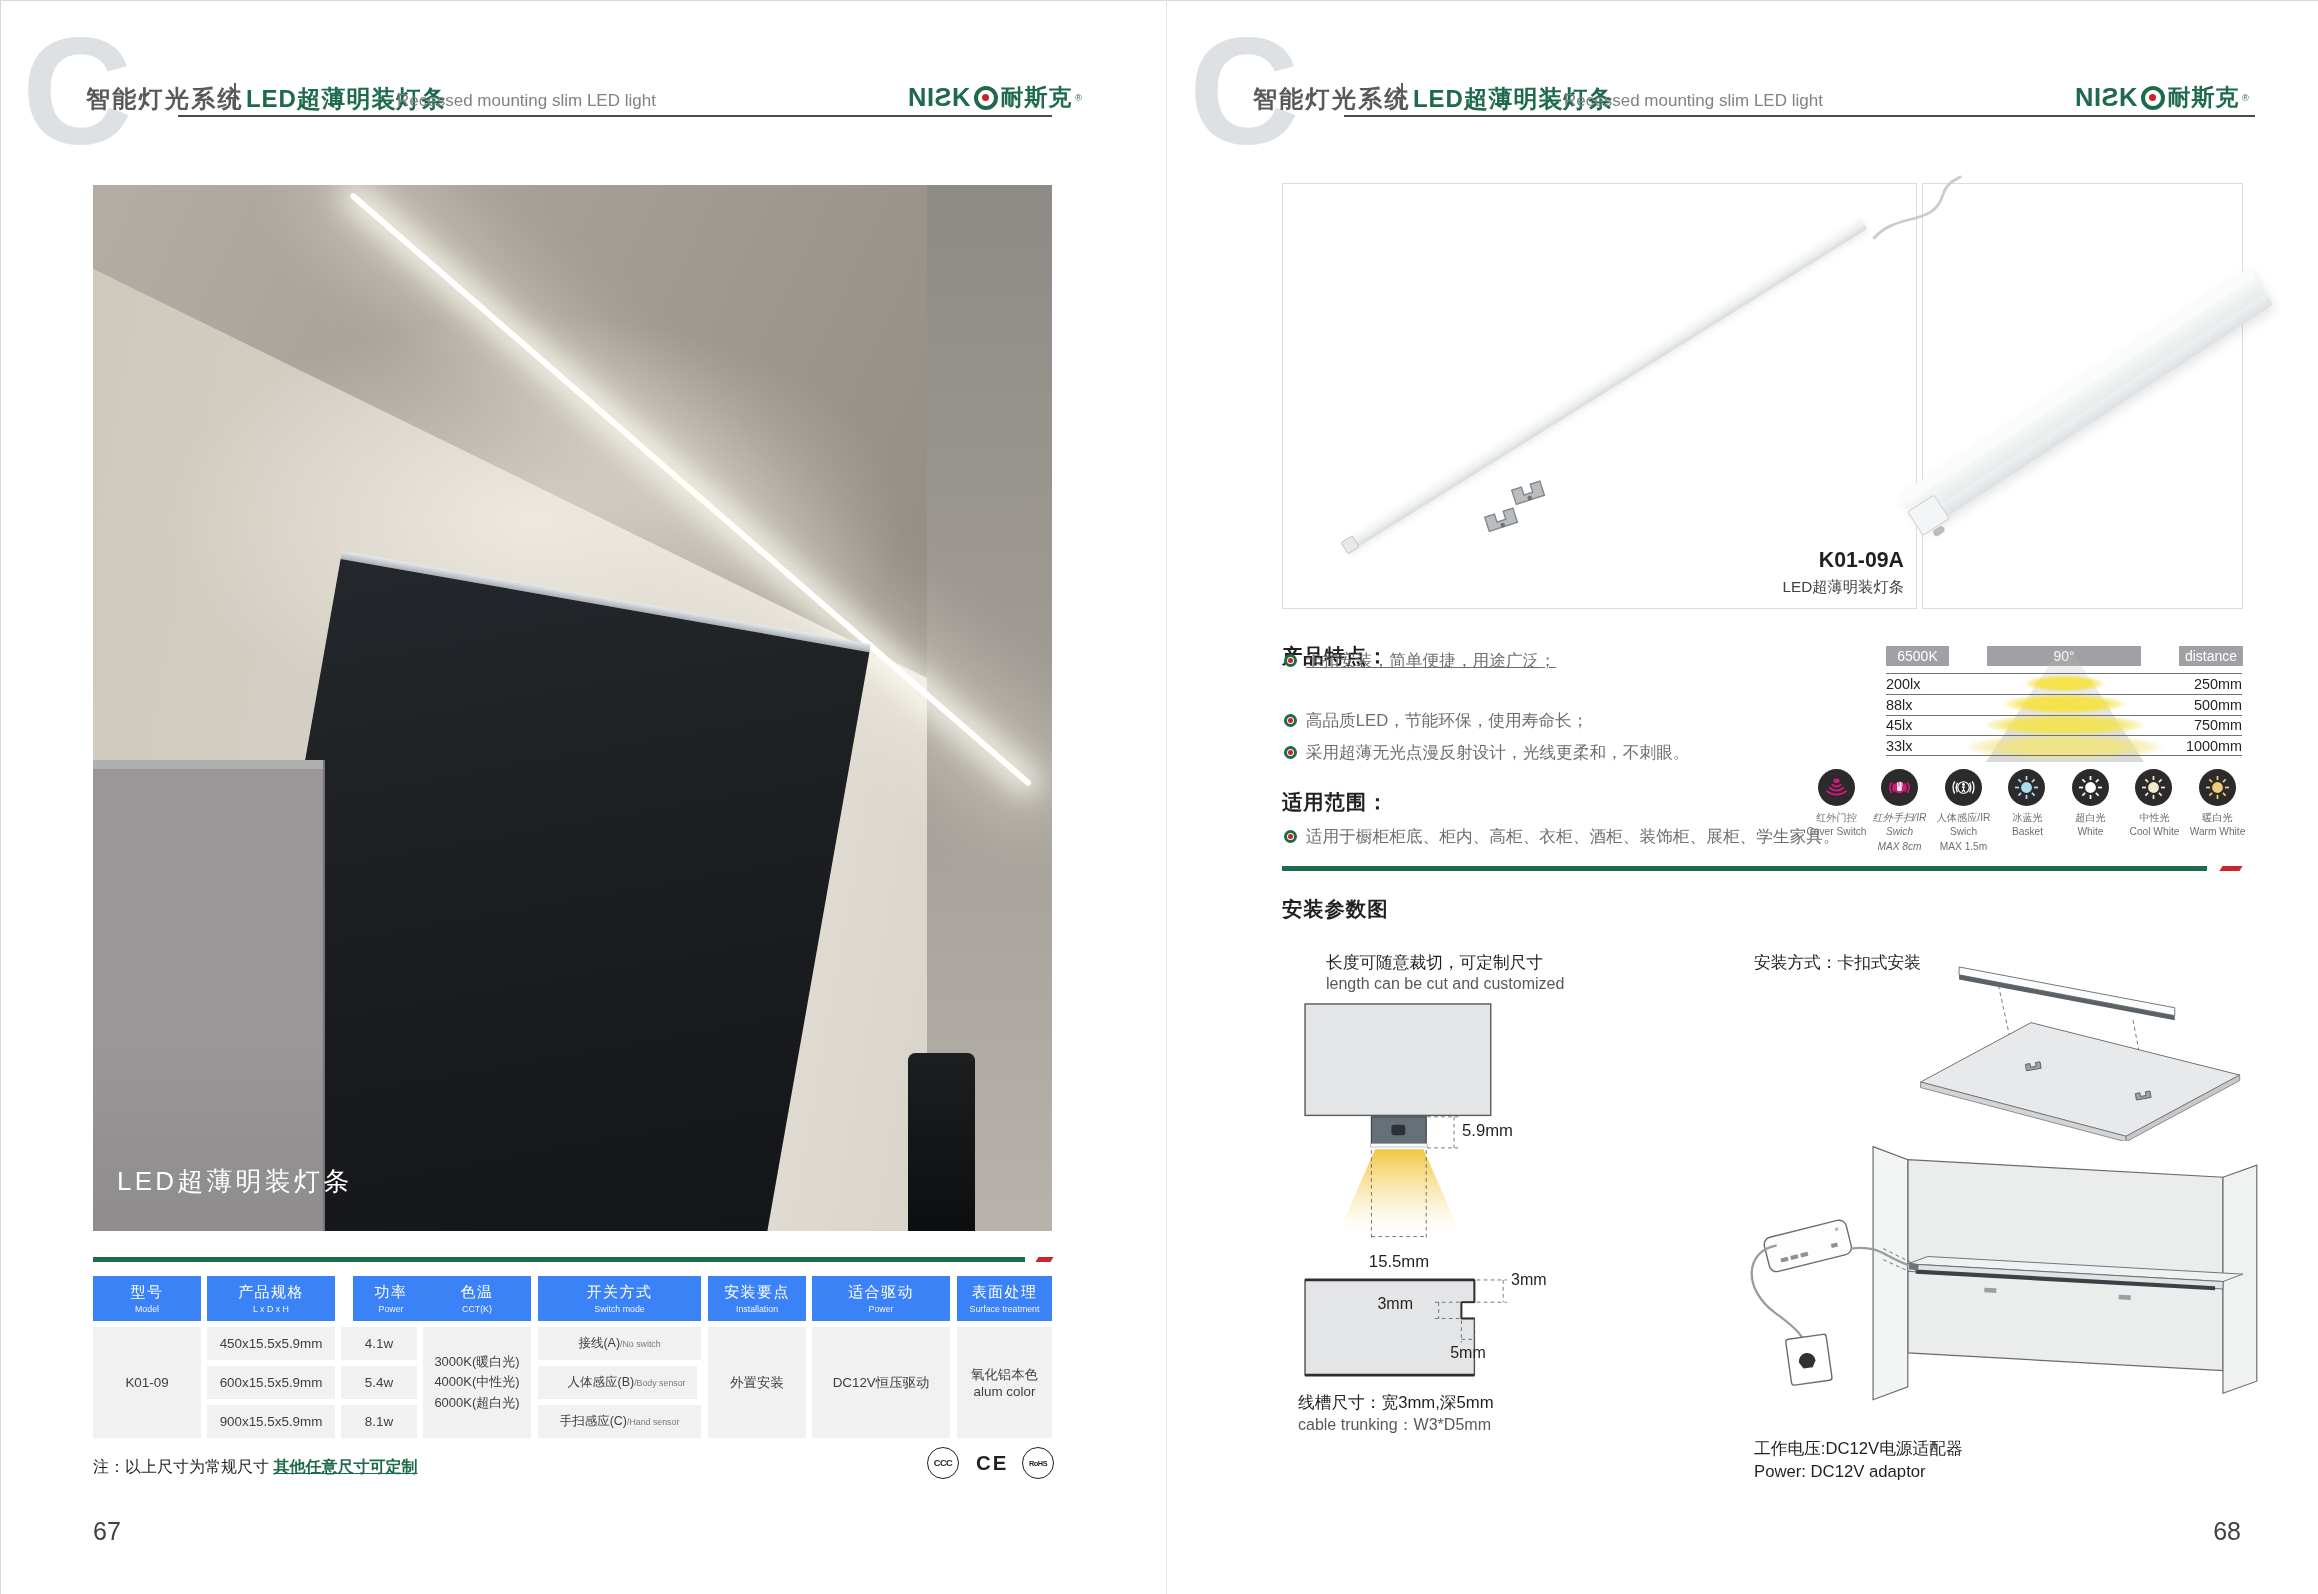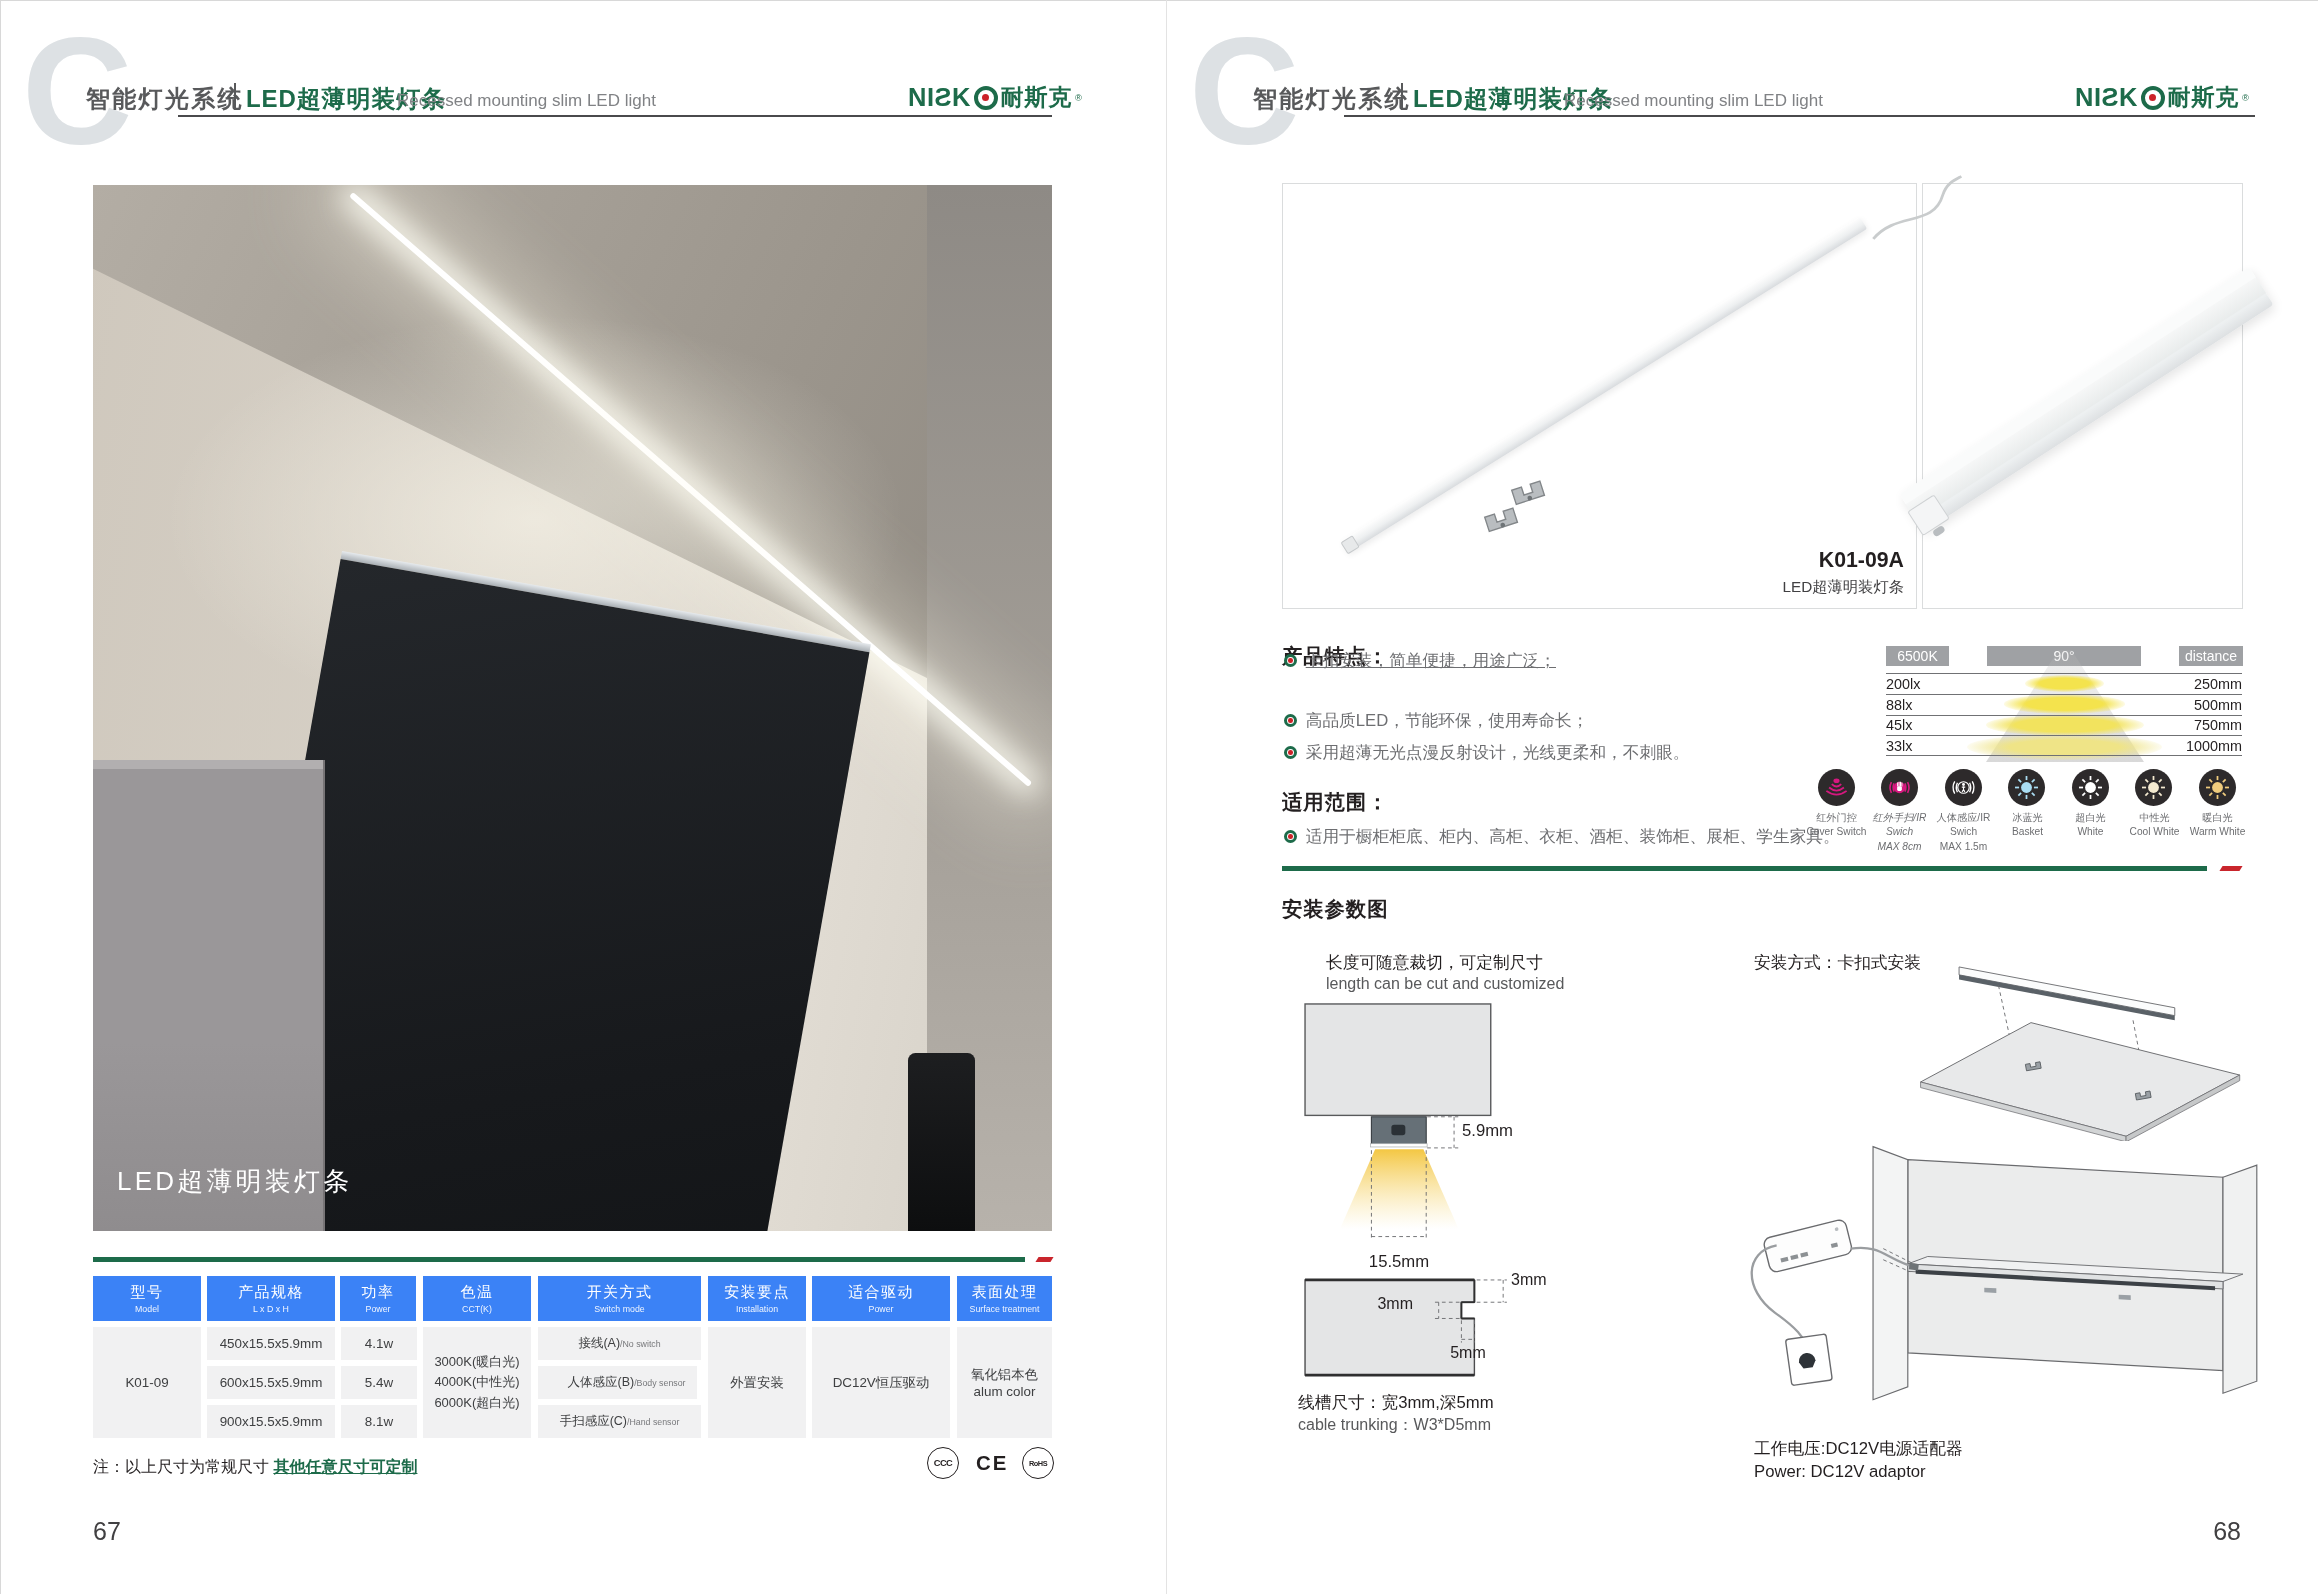--- a/index.html
+++ b/index.html
@@ -145,21 +145,21 @@
   <div class="abs div-red" style="left:1037px;top:1257px;width:15px;"></div>
 
   <div class="abs th" style="left:93px;top:1276px;width:108px;">
     <div class="th-cn">型号</div>
     <div class="th-en">Model</div>
   </div>
   <div class="abs th" style="left:207px;top:1276px;width:128px;">
     <div class="th-cn">产品规格</div>
     <div class="th-en">L x D x H</div>
   </div>
-  <div class="abs th" style="left:340px;top:1276px;width:76px;">
+  <div class="abs th" style="left:353px;top:1276px;width:76px;">
     <div class="th-cn">功率</div>
     <div class="th-en">Power</div>
   </div>
   <div class="abs th" style="left:423px;top:1276px;width:108px;">
     <div class="th-cn">色温</div>
     <div class="th-en">CCT(K)</div>
   </div>
   <div class="abs th" style="left:538px;top:1276px;width:163px;">
     <div class="th-cn">开关方式</div>
     <div class="th-en">Switch mode</div>

